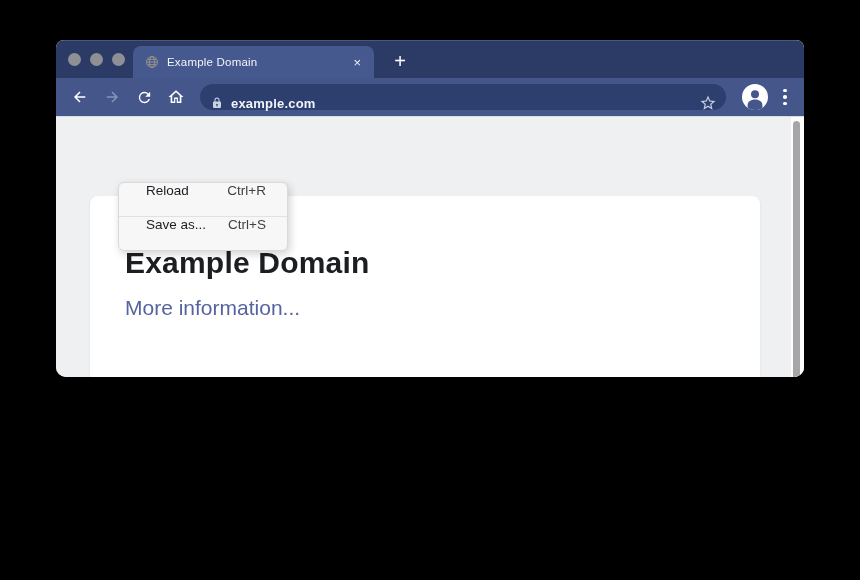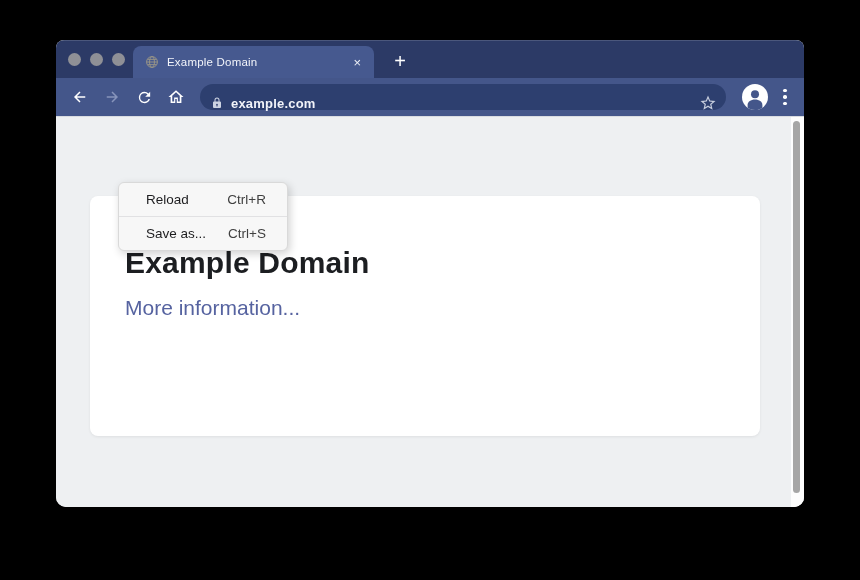--- a/index.html
+++ b/index.html
@@ -2,21 +2,21 @@
 <html style="--titlebar: #2c3a66; --tab-active: #46598f; --toolbar: #44568a; --urlbar: #2d3f6f; --content-bg: #eef0f2; --card-bg: #ffffff; --link: #5663a0; --disabled-icon: #8794bb;"><head>
 <meta charset="utf-8">
 <style>
   * { margin:0; padding:0; box-sizing:border-box; }
   html,body { background:#000; }
   body { font-family:"Liberation Sans","DejaVu Sans",sans-serif; }
 
   .stage { position:relative; width:860px; height:580px; background:#000; overflow:hidden; }
 
   .window {
-    position:absolute; left:56px; top:40px; width:748px; height:467px;
+    position:absolute; left:56px; top:40px; width:748px; height:337px;
     border-radius:8px 8px 10px 10px; overflow:hidden;
     background:var(--content-bg);
   }
 
   
   .titlebar {
     position:relative; height:38px; background:var(--titlebar);
     border-top:1px solid rgba(255,255,255,.15);
     display:flex; align-items:center;
   }
@@ -80,21 +80,21 @@
   .card a  { display:inline-block; margin-top:16px; font-size:21px; color:var(--link); text-decoration:none; }
 
   
   .context-menu {
     position:absolute; left:62px; top:65px; width:170px; z-index:5;
     background:#f7f7f7; border:1px solid #d9d9d9; border-radius:6px;
     box-shadow:2px 3px 8px rgba(0,0,0,.18);
     overflow:hidden;
   }
   .menu-item {
-    height:33px; display:flex; align-items:center; justify-content:space-between;
+    height:33px; display:flex; align-items:flex-start; justify-content:space-between;
     padding:0 21px 0 27px; font-size:13.5px; color:#1d1d1f;
   }
   .menu-item .shortcut { color:#404040; }
   .menu-divider { height:1px; background:#e1e1e3; }
 </style>
 </head>
 <body>
 
 <div class="stage">
   <div class="window">

